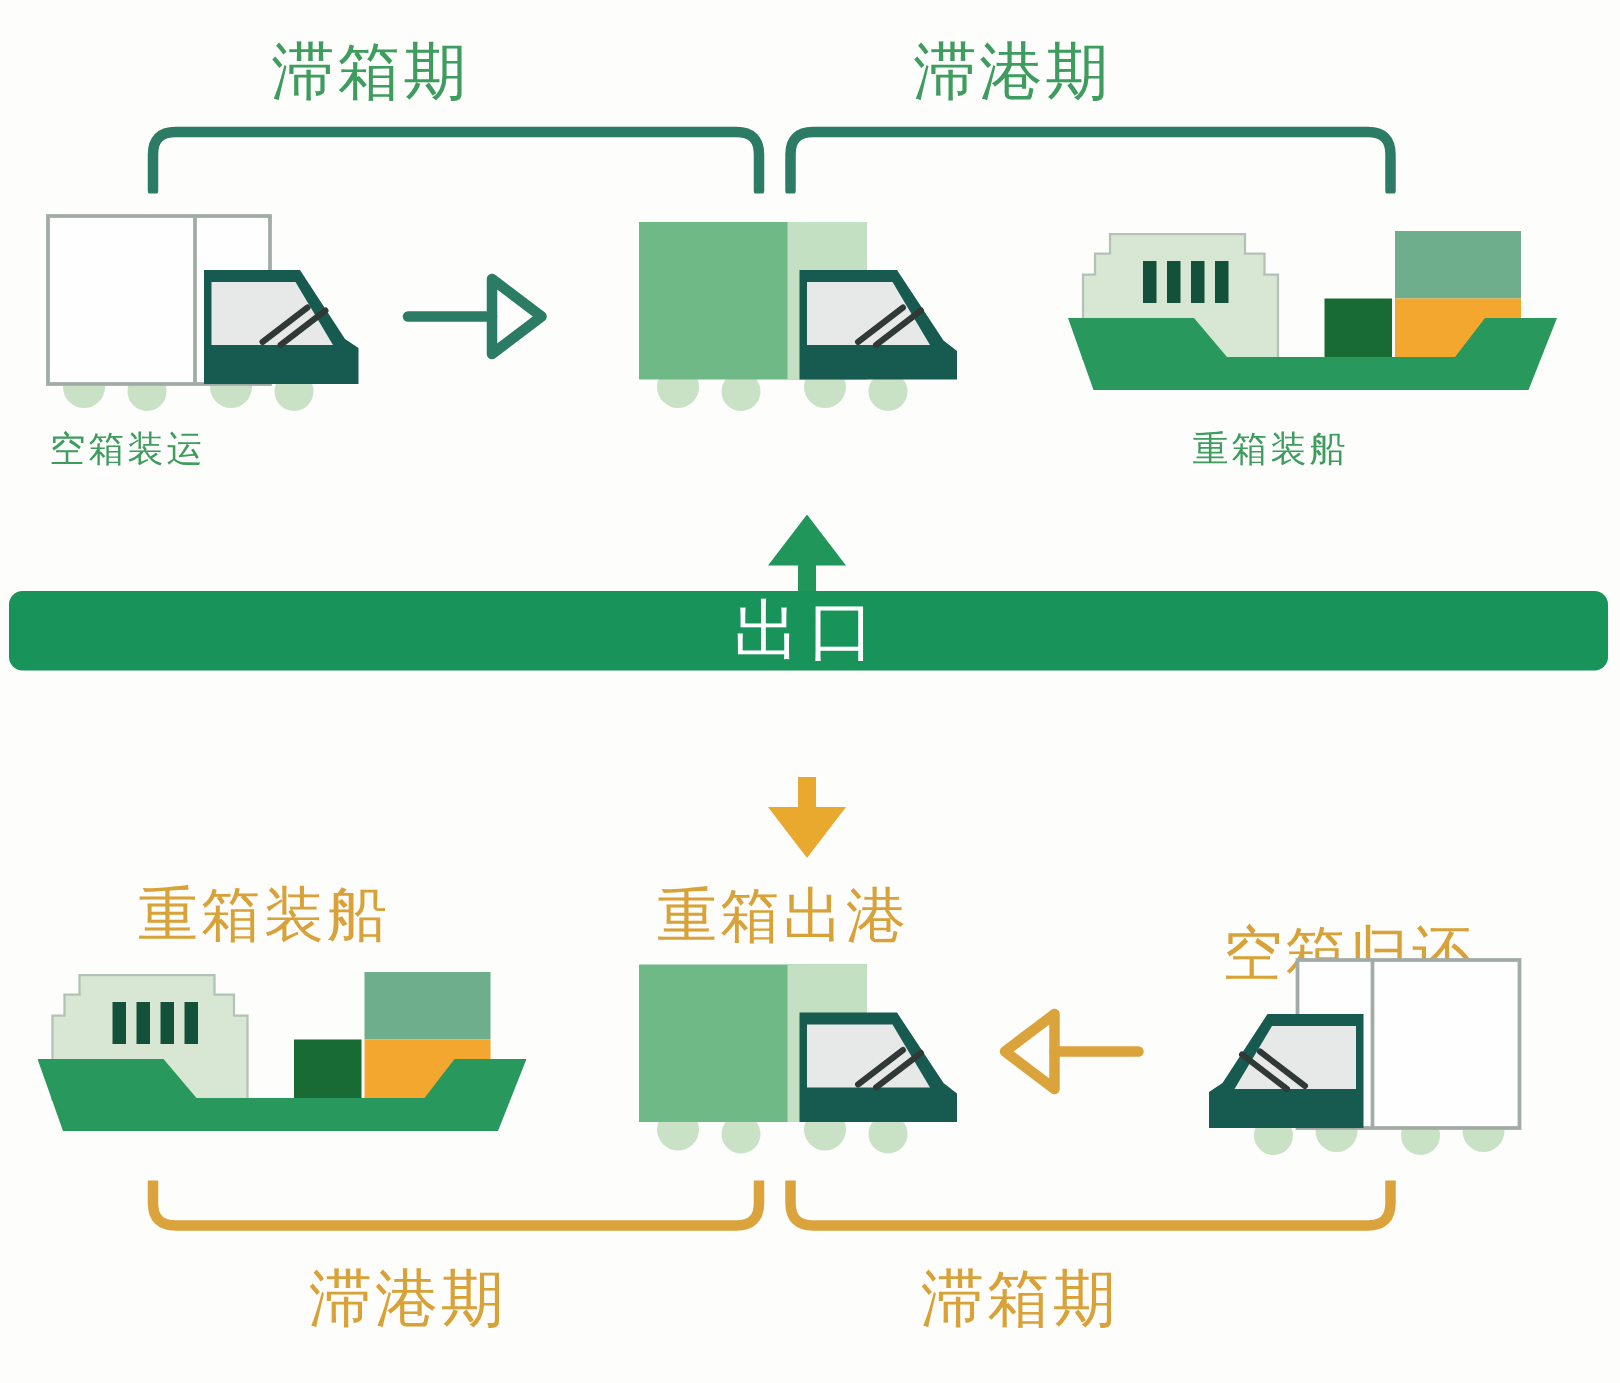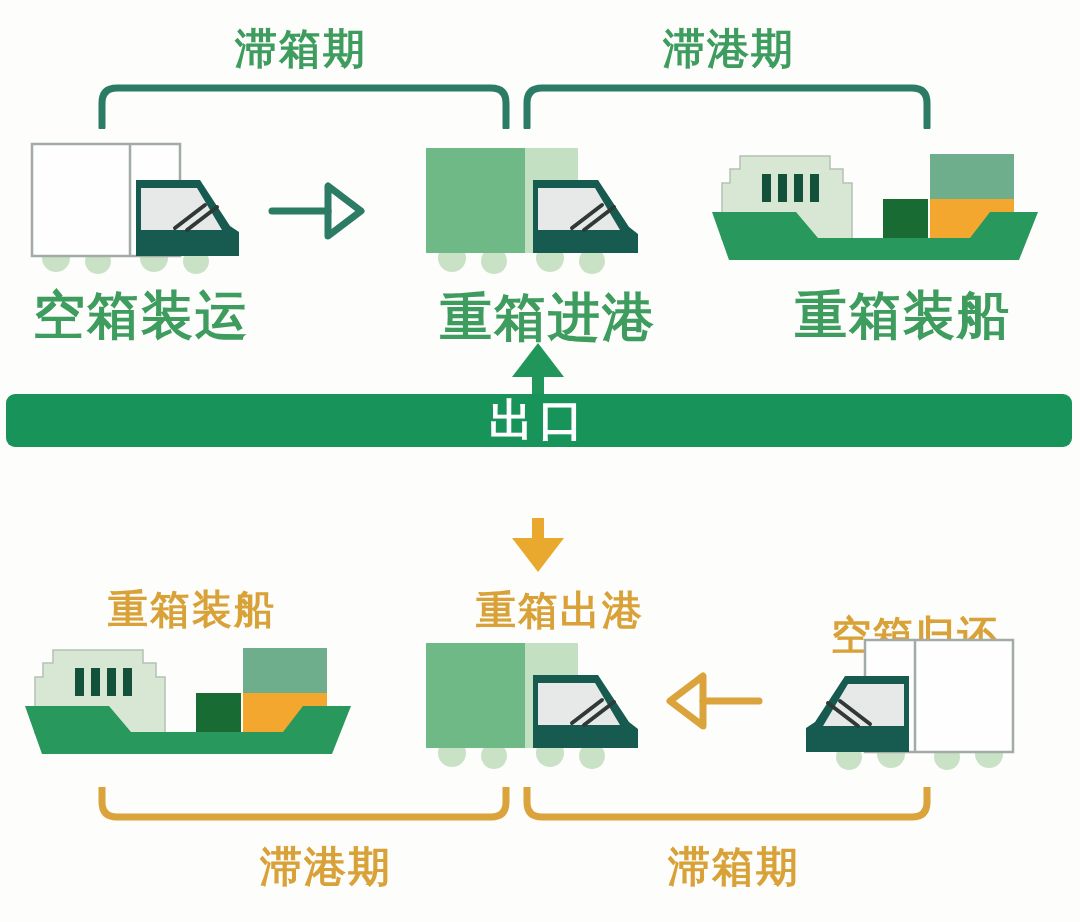--- a/index.html
+++ b/index.html
@@ -30,31 +30,31 @@
     --bg:#FDFDFB;
   }
   html,body{margin:0;padding:0;}
   body{background:#e8e8e8;font-family:"Liberation Serif","DejaVu Serif",serif;}
   .stage{
     position:relative;width:1080px;height:922px;margin:0 auto;
     background:var(--bg);overflow:hidden;
   }
   .abs{position:absolute;}
   .lbl{
-    position:absolute;text-align:center;font-weight:bold;line-height:1.1;
+    position:absolute;text-align:left;font-weight:normal;line-height:1.1;
     letter-spacing:2px;white-space:nowrap;
   }
   .lbl.period-green{color:var(--green-text);font-size:42px;}
-  .lbl.step-green{color:var(--green-text);font-size:52px;}
+  .lbl.step-green{color:var(--green-text);font-size:24px;}
   .lbl.period-orange{color:var(--orange-text);font-size:42px;}
   .lbl.step-orange{color:var(--orange-text);font-size:40px;}
   .bar{
     position:absolute;left:6px;width:1066px;height:53px;border-radius:9px;
     display:flex;align-items:center;justify-content:center;
-    color:var(--bar-text);font-size:44px;font-weight:bold;letter-spacing:6px;
+    color:var(--bar-text);font-size:44px;font-weight:normal;letter-spacing:6px;
   }
   .bar.export{top:394px;background:var(--export-green-bar);}
   .bar.import{top:465px;background:var(--import-orange-bar);}
   svg{display:block;}
   .st-green{stroke:var(--green-line);stroke-width:7;fill:none;stroke-linecap:round;}
   .st-orange{stroke:var(--orange-line);stroke-width:7;fill:none;stroke-linecap:round;}
   .head-green{stroke:var(--green-line);stroke-width:7;fill:none;stroke-linejoin:round;}
   .head-orange{stroke:var(--orange-line);stroke-width:7;fill:none;stroke-linejoin:round;}
   .c-wheel{fill:var(--wheel-green);}
   .c-boxg{fill:var(--box-green);}
@@ -123,39 +123,38 @@
     <rect class="c-window" x="66" y="21" width="9" height="28"></rect>
     <rect class="c-window" x="82" y="21" width="9" height="28"></rect>
     <rect class="c-window" x="98" y="21" width="9" height="28"></rect>
     <rect class="c-cdark" x="171" y="46" width="45" height="39"></rect>
     <rect class="c-cmid" x="218" y="1" width="84" height="45"></rect>
     <rect class="c-corange" x="218" y="46" width="84" height="39"></rect>
     <path class="c-hull" d="M0,59 L84,59 L106,85 L258,85 L278,59 L326,59 L307,107 L17,107 Z"></path>
   </svg>
 
   <div class="lbl step-green" style="left:33px;top:287px;width:200px">空箱装运</div>
-  <div class="lbl step-green" style="left:440px;top:289px;width:200px">重箱进港</div>
   <div class="lbl step-green" style="left:795px;top:287px;width:200px">重箱装船</div>
 
   <svg class="abs" style="left:508px;top:343px" width="60" height="52" viewBox="0 0 60 52">
     <polygon class="fill-green" points="30,0 4,34 56,34"></polygon>
     <rect class="fill-green" x="24" y="33" width="12" height="19"></rect>
   </svg>
 
   <div class="bar export">
     <span>出口</span>
   </div>
 
   <svg class="abs" style="left:508px;top:518px" width="60" height="54" viewBox="0 0 60 54">
     <rect class="fill-orange" x="24" y="0" width="12" height="21"></rect>
     <polygon class="fill-orange" points="4,20 56,20 30,54"></polygon>
   </svg>
 
   <div class="lbl step-orange" style="left:92px;top:588px;width:200px">重箱装船</div>
-  <div class="lbl step-orange" style="left:460px;top:589px;width:200px">重箱出港</div>
+  <div class="lbl step-orange" style="left:438px;top:589px;width:200px">重箱出港</div>
   <div class="lbl step-orange" style="left:815px;top:614px;width:200px">空箱归还</div>
 
   <svg class="abs" style="left:25px;top:645px" width="326" height="112" viewBox="0 0 326 108">
     <path class="c-house" d="M10,30 L18,30 L18,16 L28,16 L28,3 L118,3 L118,16 L131,16 L131,30 L140,30 L140,86 L10,86 Z"></path>
     <rect class="c-window" x="50" y="21" width="9" height="28"></rect>
     <rect class="c-window" x="66" y="21" width="9" height="28"></rect>
     <rect class="c-window" x="82" y="21" width="9" height="28"></rect>
     <rect class="c-window" x="98" y="21" width="9" height="28"></rect>
     <rect class="c-cdark" x="171" y="46" width="45" height="39"></rect>
     <rect class="c-cmid" x="218" y="1" width="84" height="45"></rect>

